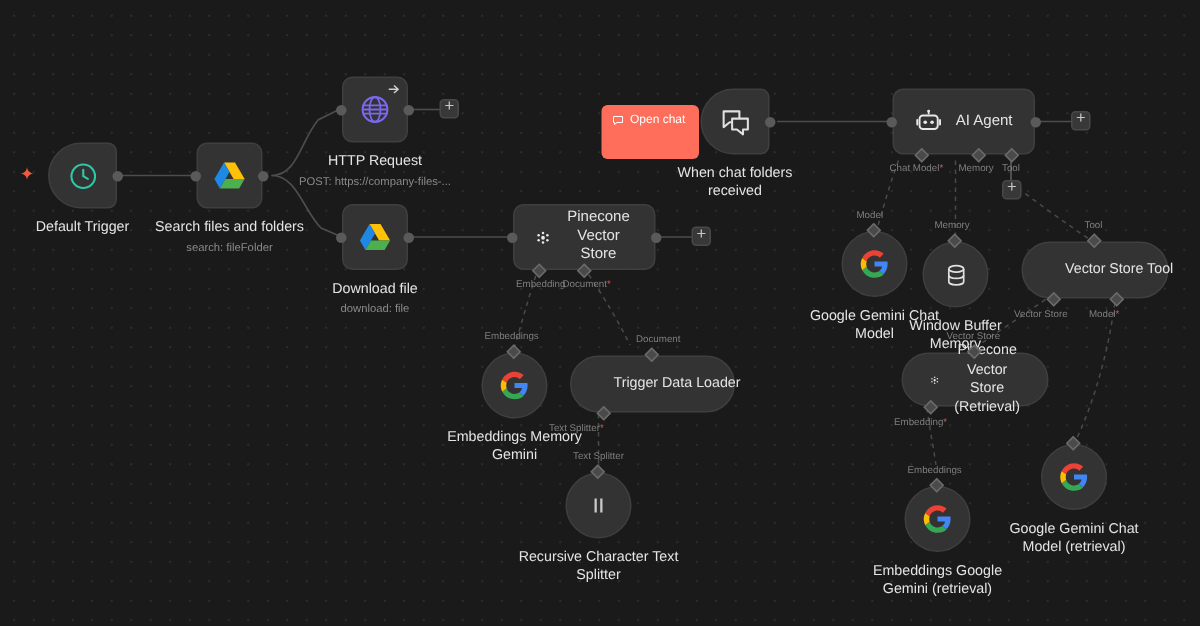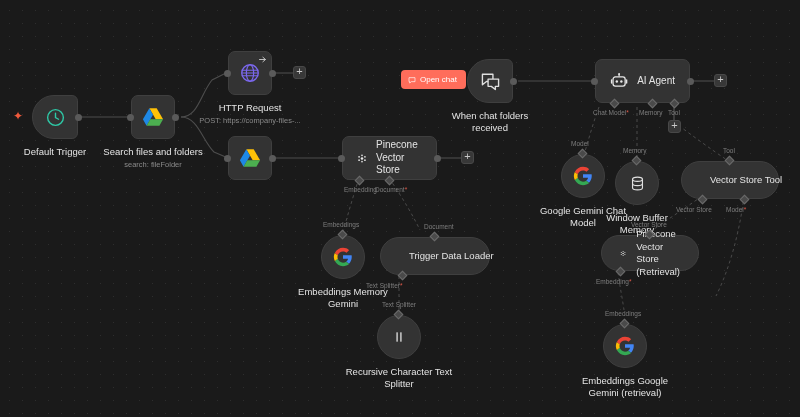--- a/index.html
+++ b/index.html
@@ -72,21 +72,21 @@
   .sub {
     display: block;
     color: #8a8a8a;
     font-size: 7.5px;
     line-height: 10px;
     margin-top: 2px;
     white-space: nowrap;
     overflow: hidden;
   }
   .inline-label {
-    color: #e4e4e4; font-size: 10px; line-height: 12.5px; white-space: nowrap;
+    color: #e4e4e4; font-size: 10px; line-height: 12.5px; white-space: nowrap; text-align: center;
   }
   .inline-label.two { white-space: normal; width: 78px; }
 
   
   .dot {
     position: absolute;
     width: 7px; height: 7px;
     background: #5a5a5a;
     border-radius: 50%;
     top: 50%; margin-top: -3.5px;
@@ -122,21 +122,21 @@
   .req { color: #e05a4a; }
 
   .openchat {
     position: absolute;
     background: #ff6d5b;
     color: #ffffff;
     border: none;
     border-radius: 4px;
     font-size: 8px;
     font-family: "Liberation Sans", sans-serif;
-    padding: 5px 9px 5px 7px;
+    padding: 5px 9px 22px 7px;
     display: flex; align-items: center; gap: 4px;
     white-space: nowrap;
     text-align: center;
   }
   .bolt {
     position: absolute;
     color: #f05a3c;
     font-size: 12px;
     line-height: 1;
   }
@@ -225,20 +225,23 @@
 
   <div class="node" style="left:228px; top:136px;">
     <div class="sq">
       <svg class="gi" width="22" height="20" viewBox="0 0 48 42">
         <path d="M16 2 L32 2 L46 26 L30 26 Z" fill="#ffc107"></path>
         <path d="M16 2 L2 26 L10 40 L24 16 Z" fill="#1e88e5"></path>
         <path d="M10 40 L38 40 L46 26 L18 26 Z" fill="#4caf50"></path>
       </svg>
       <div class="dot in"></div>
       <div class="dot out"></div>
+    </div>
+    <div class="cap">Download file
+      <span class="sub">download: file</span>
     </div>
   </div>
 
   <div class="node" style="left:342px; top:136px;">
     <div class="wide" style="width:95px;">
       <svg class="gi" width="17" height="17" viewBox="0 0 24 24">
         <circle cx="12" cy="12" r="3" fill="#e8e8e8"></circle>
         <circle cx="12" cy="4.5" r="2" fill="#e8e8e8"></circle>
         <circle cx="12" cy="19.5" r="2" fill="#e8e8e8"></circle>
         <circle cx="5" cy="8" r="2" fill="#e8e8e8"></circle>
@@ -415,14 +418,26 @@
         <path fill="#34A853" d="M24 46c5.9 0 10.9-2 14.5-5.3l-6.9-5.4c-1.9 1.3-4.4 2.2-7.6 2.2-5.8 0-10.8-3.9-12.5-9.2l-7.1 5.5C8.1 41 15.5 46 24 46z"></path>
         <path fill="#FBBC05" d="M11.5 28.3c-.5-1.3-.7-2.8-.7-4.3s.3-3 .7-4.3l-7.1-5.5C2.9 17.2 2 20.5 2 24s.9 6.8 2.4 9.8l7.1-5.5z"></path>
         <path fill="#EA4335" d="M24 10.5c3.3 0 6.1 1.1 8.4 3.3l6.2-6.2C34.9 4.1 29.9 2 24 2 15.5 2 8.1 7 4.4 14.2l7.1 5.5c1.7-5.3 6.7-9.2 12.5-9.2z"></path>
       </svg>
       <div class="diamond" style="left:50%; margin-left:-4px; top:-4px;"></div>
     </div>
     <div class="cap wrap" style="width:100px;">Embeddings Google Gemini (retrieval)</div>
     <div class="portlabel" style="left:2px; top:-14px;">Embeddings</div>
   </div>
 
+  <div class="node" style="left:694px; top:296px;">
+    <div class="circ">
+      <svg class="gi" width="20" height="20" viewBox="0 0 48 48">
+        <path fill="#4285F4" d="M45 24c0-1.6-.1-2.7-.4-4H24v8h12c-.2 2-1.5 5-4.4 7l6.7 5.2C42.2 36.5 45 30.9 45 24z"></path>
+        <path fill="#34A853" d="M24 46c5.9 0 10.9-2 14.5-5.3l-6.9-5.4c-1.9 1.3-4.4 2.2-7.6 2.2-5.8 0-10.8-3.9-12.5-9.2l-7.1 5.5C8.1 41 15.5 46 24 46z"></path>
+        <path fill="#FBBC05" d="M11.5 28.3c-.5-1.3-.7-2.8-.7-4.3s.3-3 .7-4.3l-7.1-5.5C2.9 17.2 2 20.5 2 24s.9 6.8 2.4 9.8l7.1-5.5z"></path>
+        <path fill="#EA4335" d="M24 10.5c3.3 0 6.1 1.1 8.4 3.3l6.2-6.2C34.9 4.1 29.9 2 24 2 15.5 2 8.1 7 4.4 14.2l7.1 5.5c1.7-5.3 6.7-9.2 12.5-9.2z"></path>
+      </svg>
+      <div class="diamond" style="left:50%; margin-left:-4px; top:-4px;"></div>
+    </div>
+    <div class="cap wrap" style="width:102px;">Google Gemini Chat Model (retrieval)</div>
+  </div>
 
 </div>
 
 </body></html>

